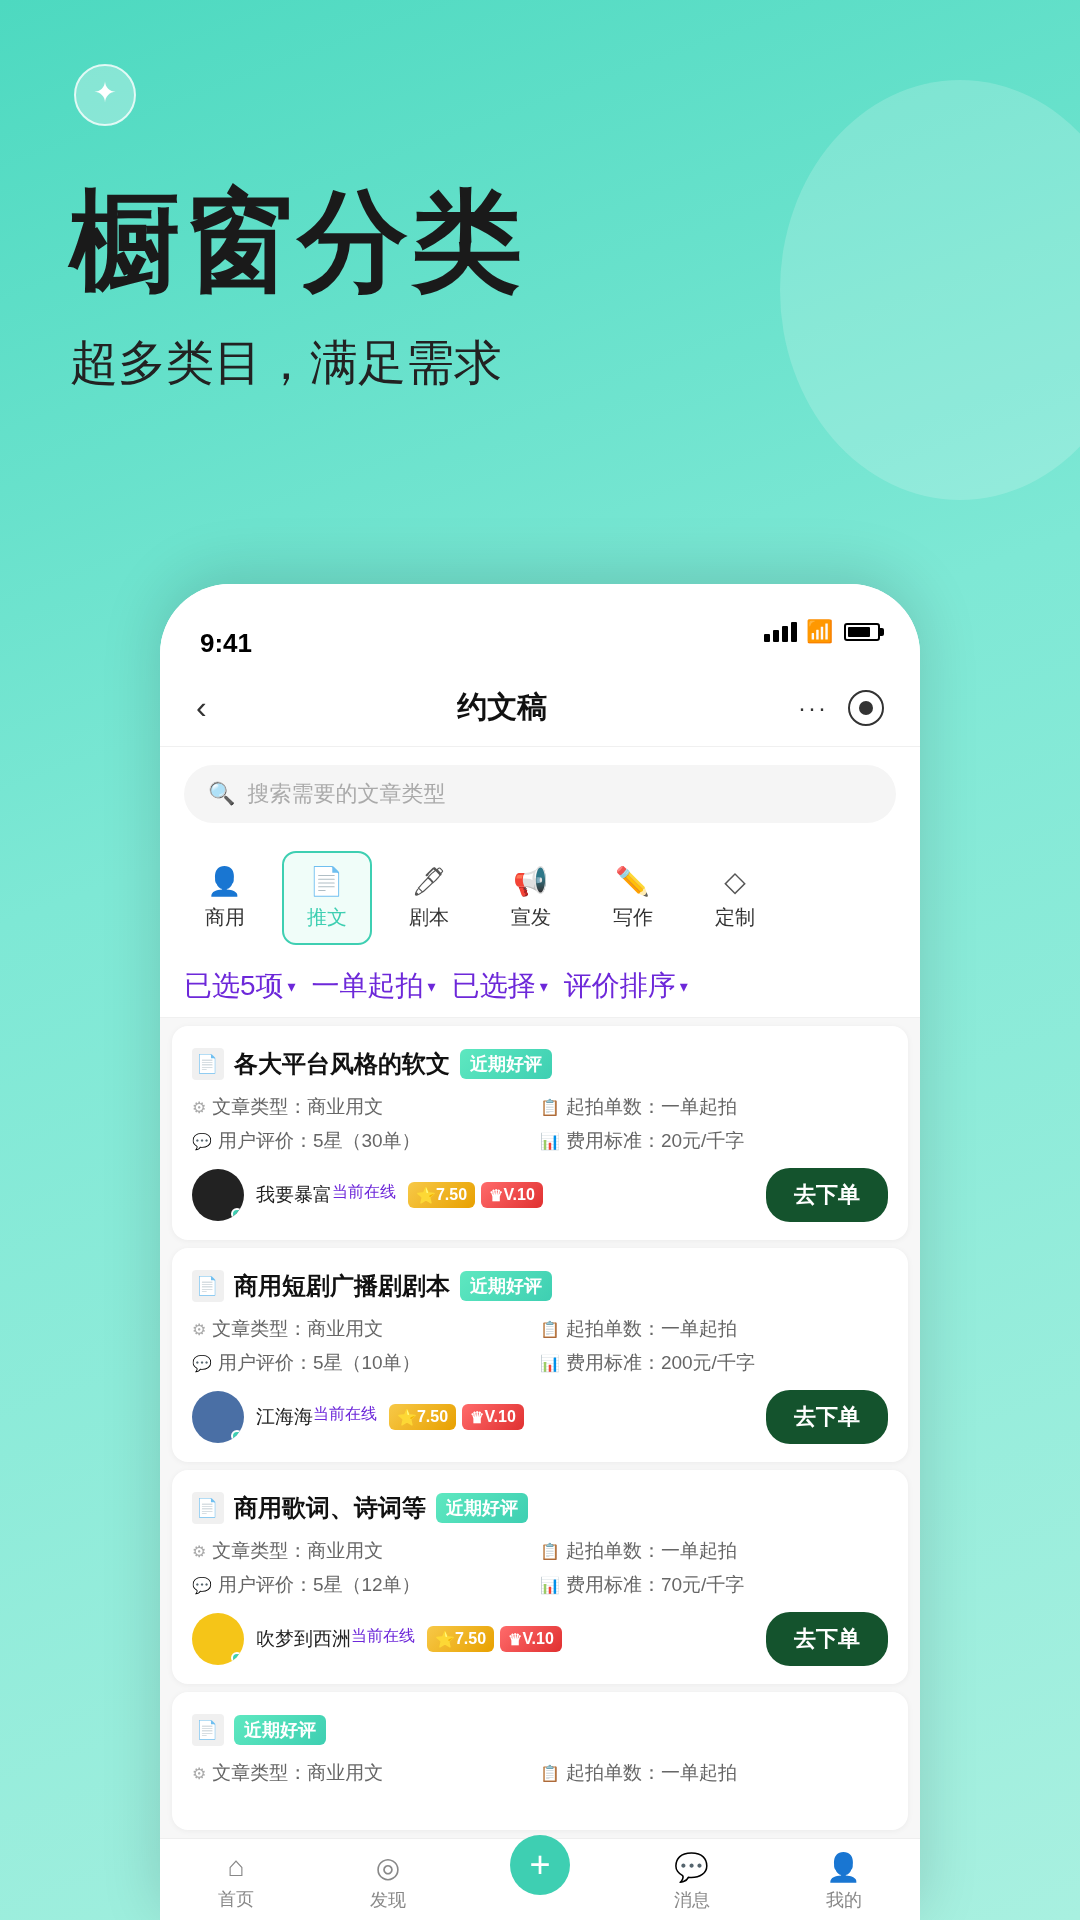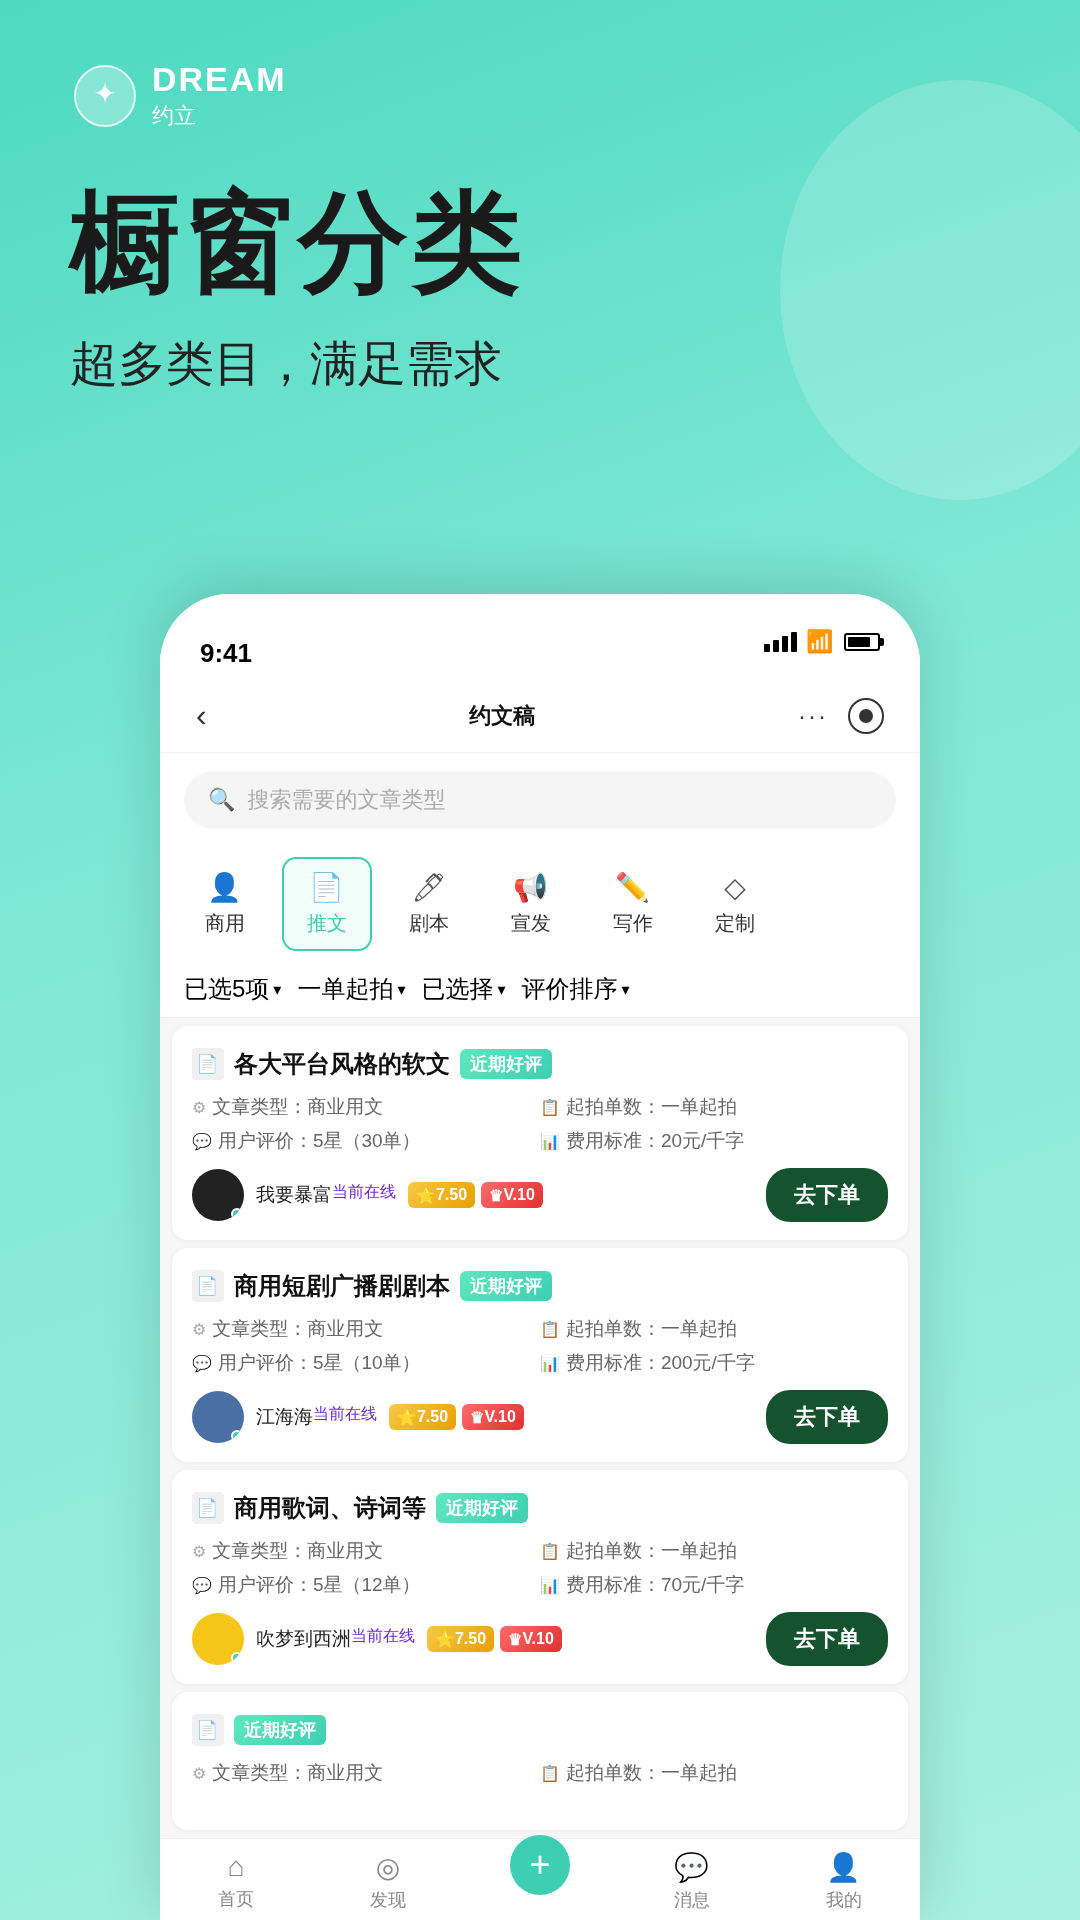--- a/index.html
+++ b/index.html
@@ -154,21 +154,21 @@
       padding: 18px 36px;
       background: #fff;
       border-bottom: 1px solid #f0f0f0;
     }
     .nav-back {
       font-size: 32px;
       color: #333;
       cursor: pointer;
     }
     .nav-title {
-      font-size: 22px;
+      font-size: 30px;
       font-weight: 600;
       color: #111;
     }
     .nav-actions {
       display: flex;
       gap: 20px;
       align-items: center;
     }
     .nav-dots { font-size: 24px; color: #333; letter-spacing: 2px; }
     .nav-record {
@@ -229,22 +229,22 @@
 
     
     .filter-row {
       display: flex;
       padding: 12px 24px;
       gap: 16px;
       background: #fff;
       border-bottom: 1px solid #f0f0f0;
     }
     .filter-chip {
-      font-size: 24px;
-      color: #000000;
+      font-size: 28px;
+      color: #6d28d9;
       display: flex;
       align-items: center;
       gap: 4px;
       cursor: pointer;
     }
     .filter-chip::after { content: '▾'; font-size: 16px; }
 
     
     .content-list {
       background: #f7f7f7;
@@ -412,24 +412,20 @@
 <body>
 
 <div class="bg-circle"></div>
 
 <div class="header-area">
   <div class="logo-area">
     <svg class="logo-icon" viewBox="0 0 70 70">
       <circle cx="35" cy="35" r="30" fill="rgba(255,255,255,0.3)" stroke="rgba(255,255,255,0.8)" stroke-width="2"></circle>
       <text x="35" y="42" text-anchor="middle" font-size="28" fill="#fff">✦</text>
     </svg>
-    <div class="logo-text">
-      <span class="logo-title">DREAM</span>
-      <span class="logo-subtitle">约立</span>
-    </div>
   </div>
   <h1 class="page-headline">橱窗分类</h1>
   <p class="page-desc">超多类目，满足需求</p>
 </div>
 
 <div class="phone-wrapper">
   <div class="phone-frame">
     <div class="notch"></div>
 
     <div class="status-bar">

